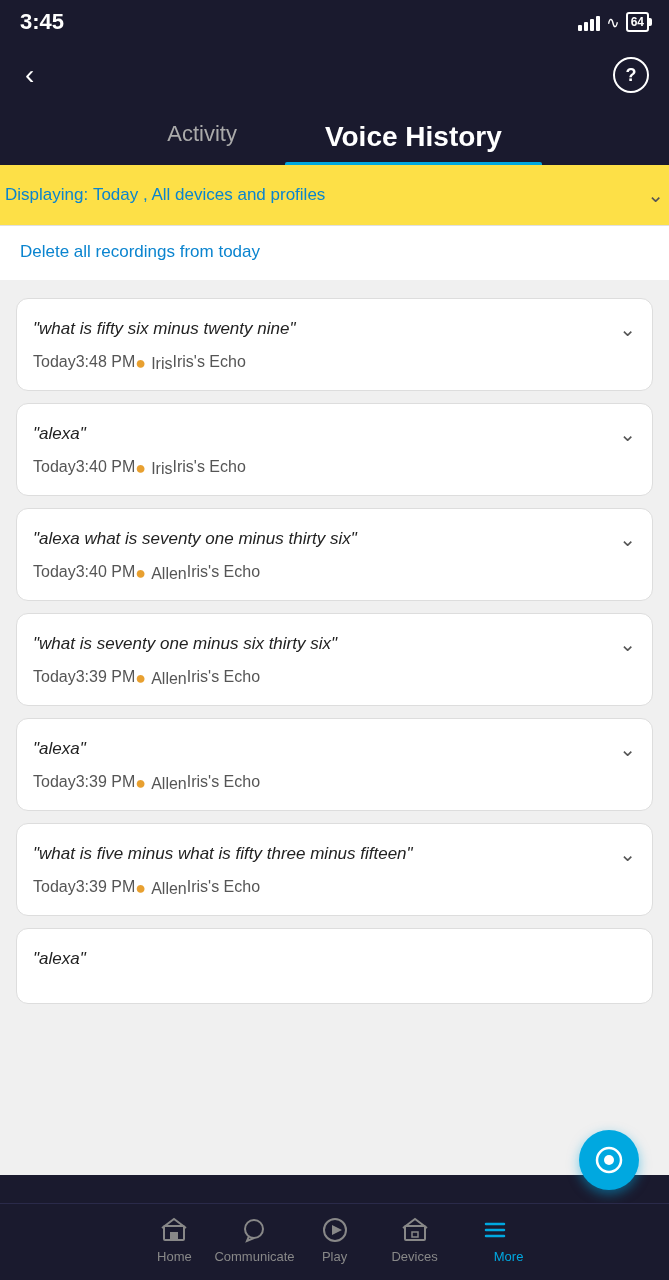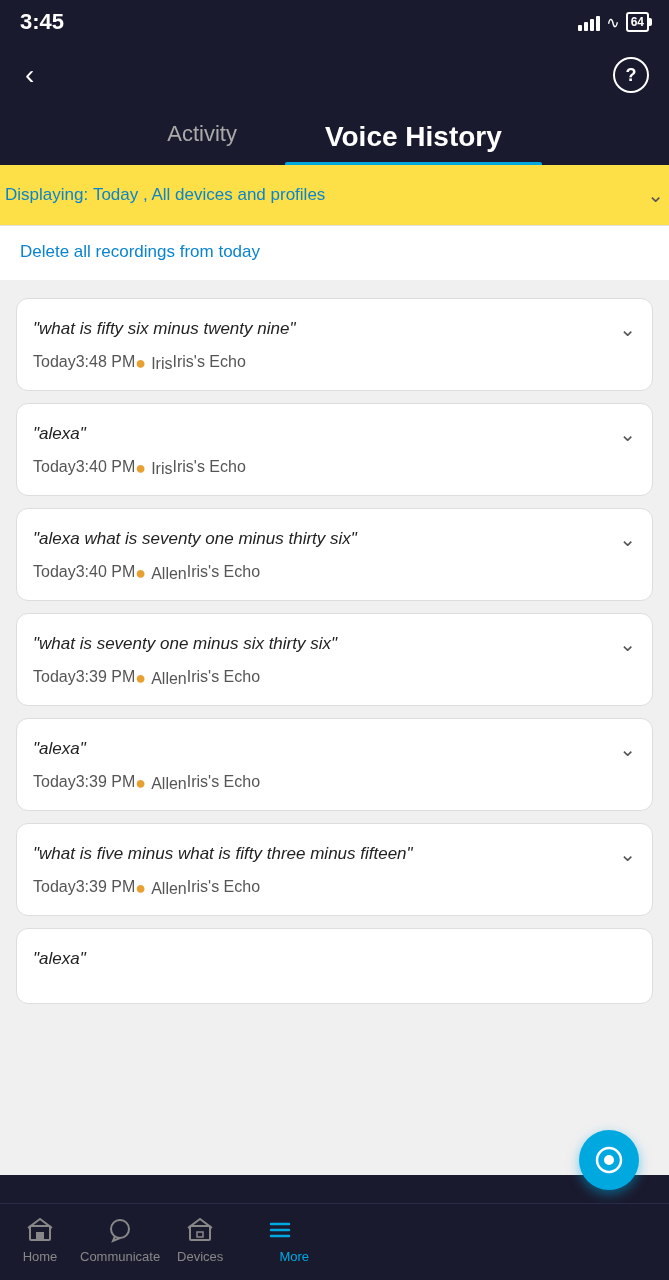--- a/index.html
+++ b/index.html
@@ -242,21 +242,21 @@
     }
 
     
     .bottom-nav {
       position: fixed;
       bottom: 0;
       left: 0;
       width: 669px;
       background: #1a1a2e;
       display: flex;
-      justify-content: flex-start;
+      justify-content: center;
       align-items: center;
       padding: 12px 0 16px 0;
       border-top: 1px solid #2a2a4a;
     }
 
     .nav-item {
       display: flex;
       flex-direction: column;
       align-items: center;
       gap: 5px;
@@ -457,20 +457,27 @@
   </div>
   <div class="nav-item">
     <svg width="28" height="28" viewBox="0 0 28 28">
       <circle cx="14" cy="13" r="9" fill="none" stroke="#888" stroke-width="2"></circle>
       <path d="M9 20 L7 25 L14 22" fill="none" stroke="#888" stroke-width="2"></path>
     </svg>
     <span class="nav-label">Communicate</span>
   </div>
   <div class="nav-item">
     <svg width="28" height="28" viewBox="0 0 28 28">
+      <circle cx="14" cy="14" r="11" fill="none" stroke="#888" stroke-width="2"></circle>
+      <polygon points="11,9 11,19 21,14" fill="#888"></polygon>
+    </svg>
+    <span class="nav-label">Play</span>
+  </div>
+  <div class="nav-item">
+    <svg width="28" height="28" viewBox="0 0 28 28">
       <rect x="4" y="10" width="20" height="14" rx="1" fill="none" stroke="#888" stroke-width="2"></rect>
       <path d="M2 12 L14 3 L26 12" fill="none" stroke="#888" stroke-width="2"></path>
       <rect x="11" y="16" width="6" height="5" fill="none" stroke="#888" stroke-width="1.5"></rect>
       <path d="M10 24 L18 24" stroke="#888" stroke-width="2"></path>
     </svg>
     <span class="nav-label">Devices</span>
   </div>
   <div class="nav-item active">
     <svg width="28" height="28" viewBox="0 0 28 28">
       <line x1="5" y1="8" x2="23" y2="8" stroke="#00a8e0" stroke-width="2.5" stroke-linecap="round"></line>

